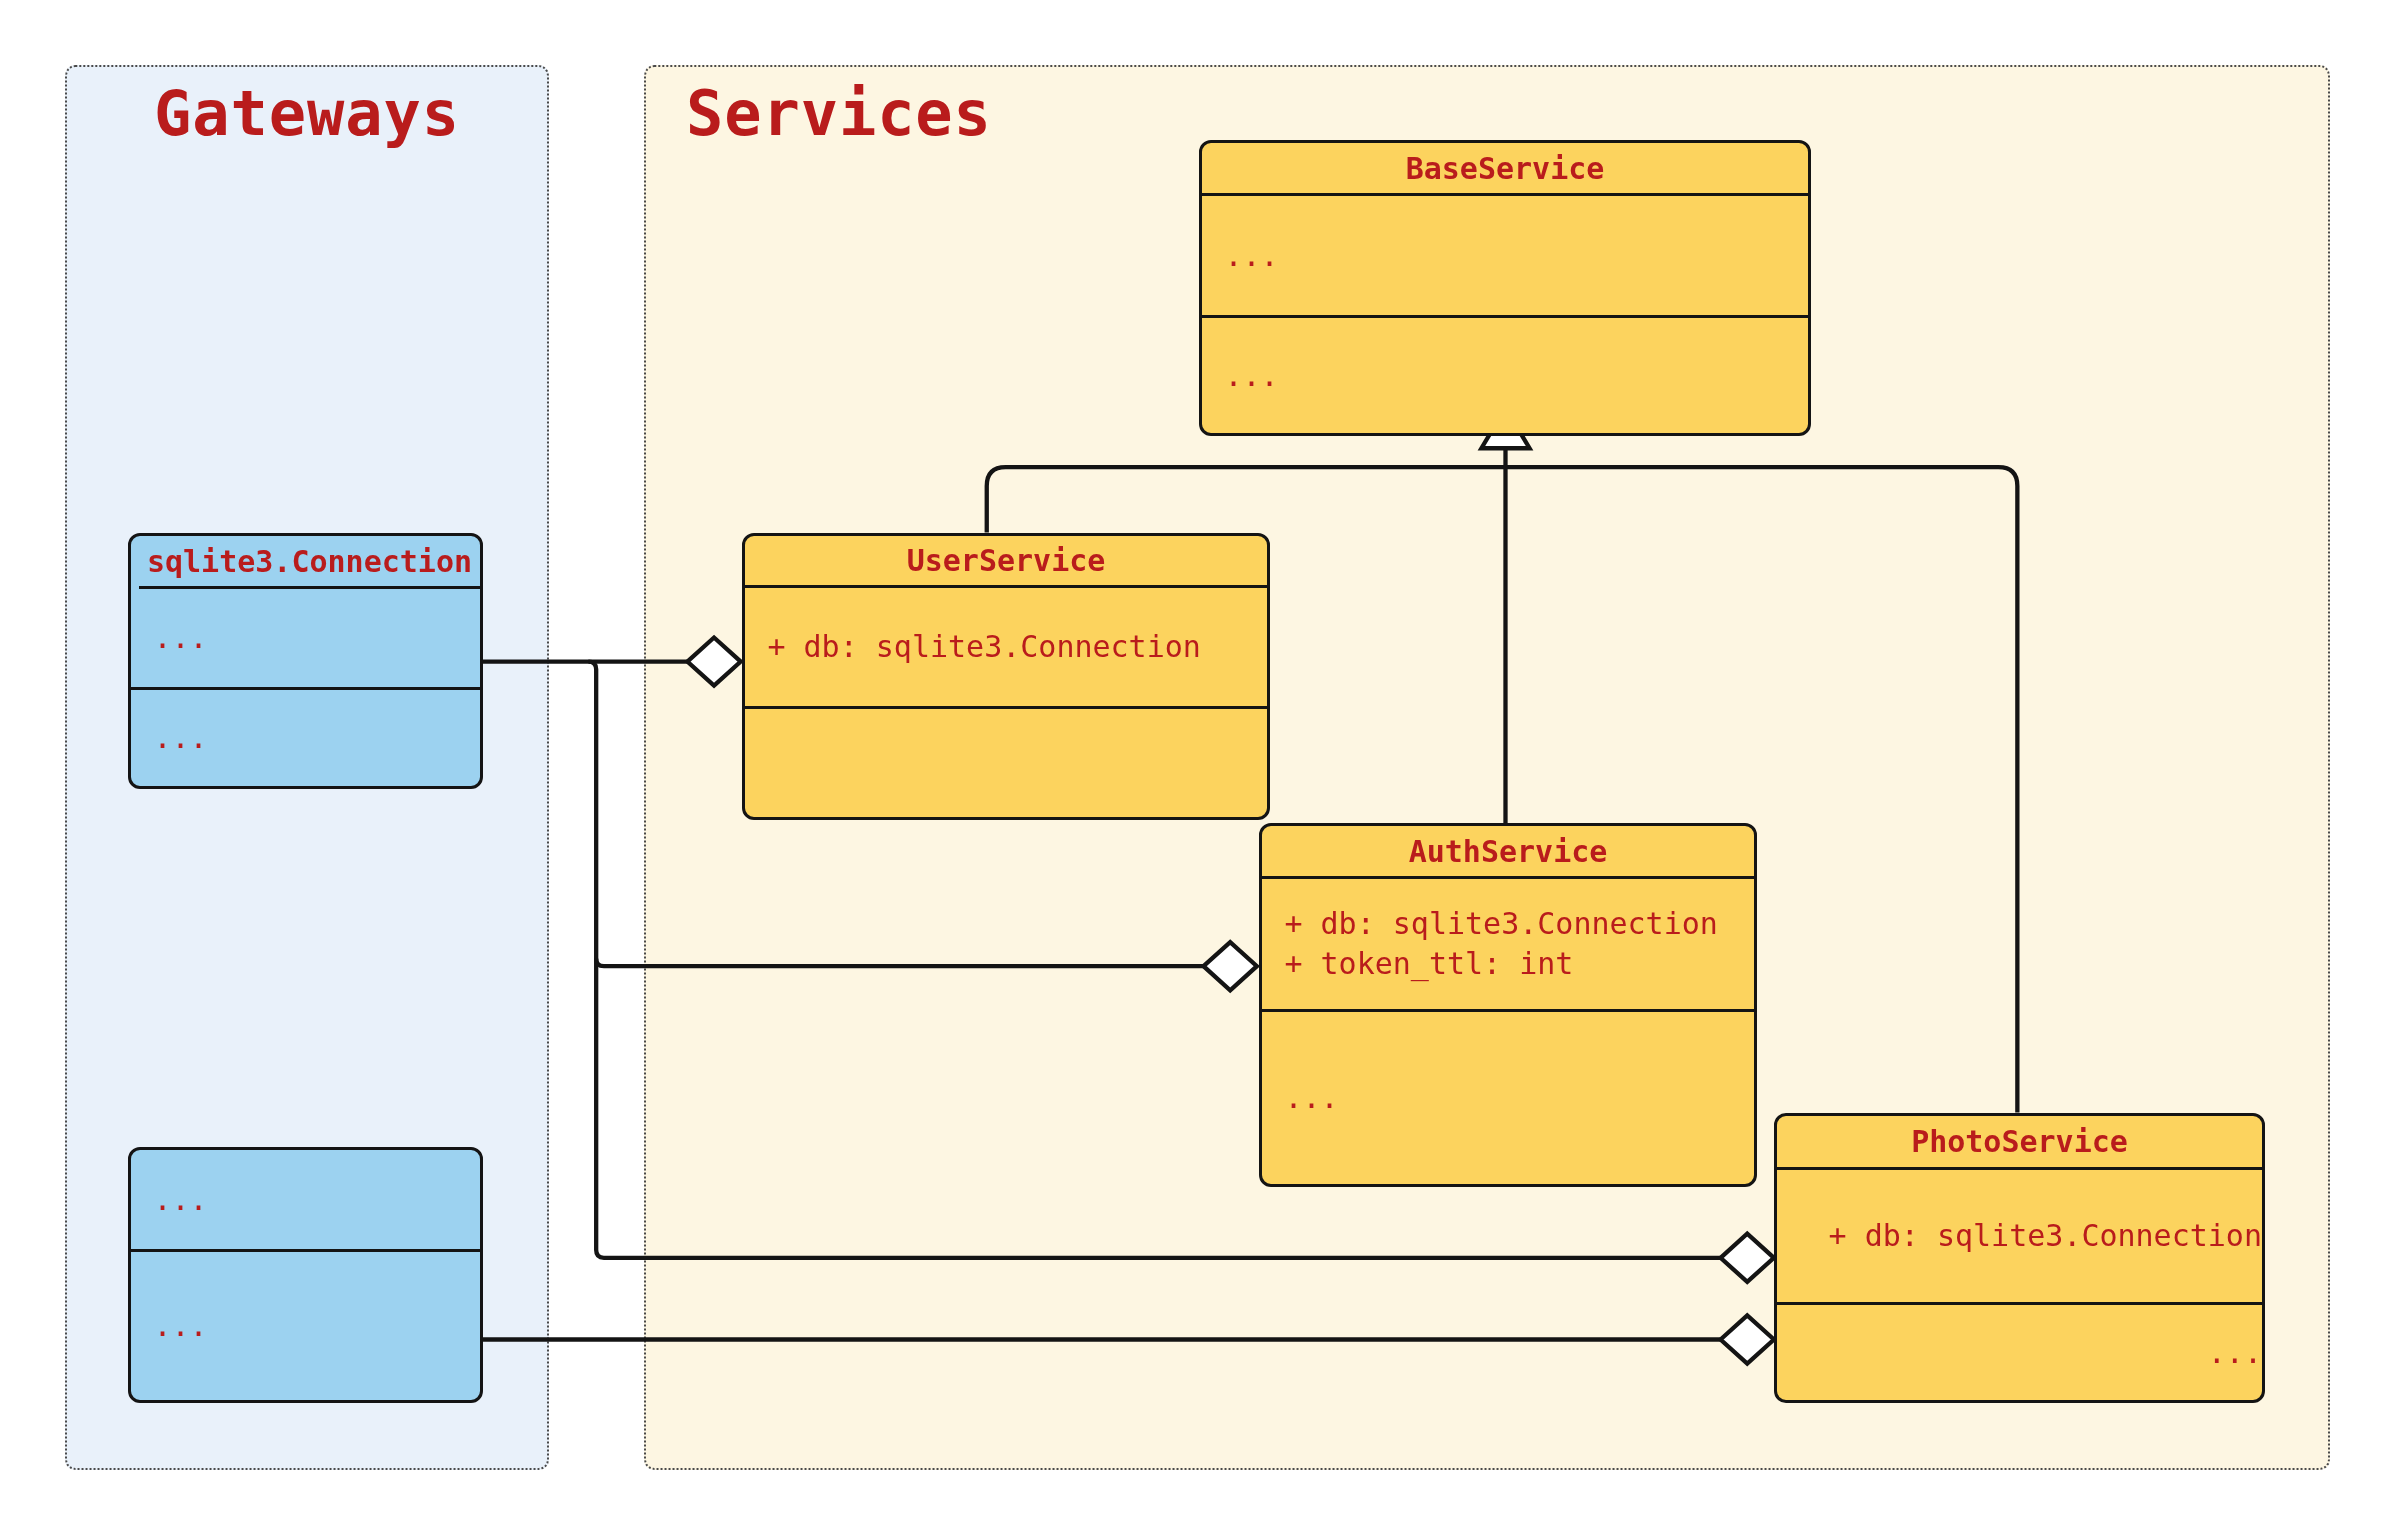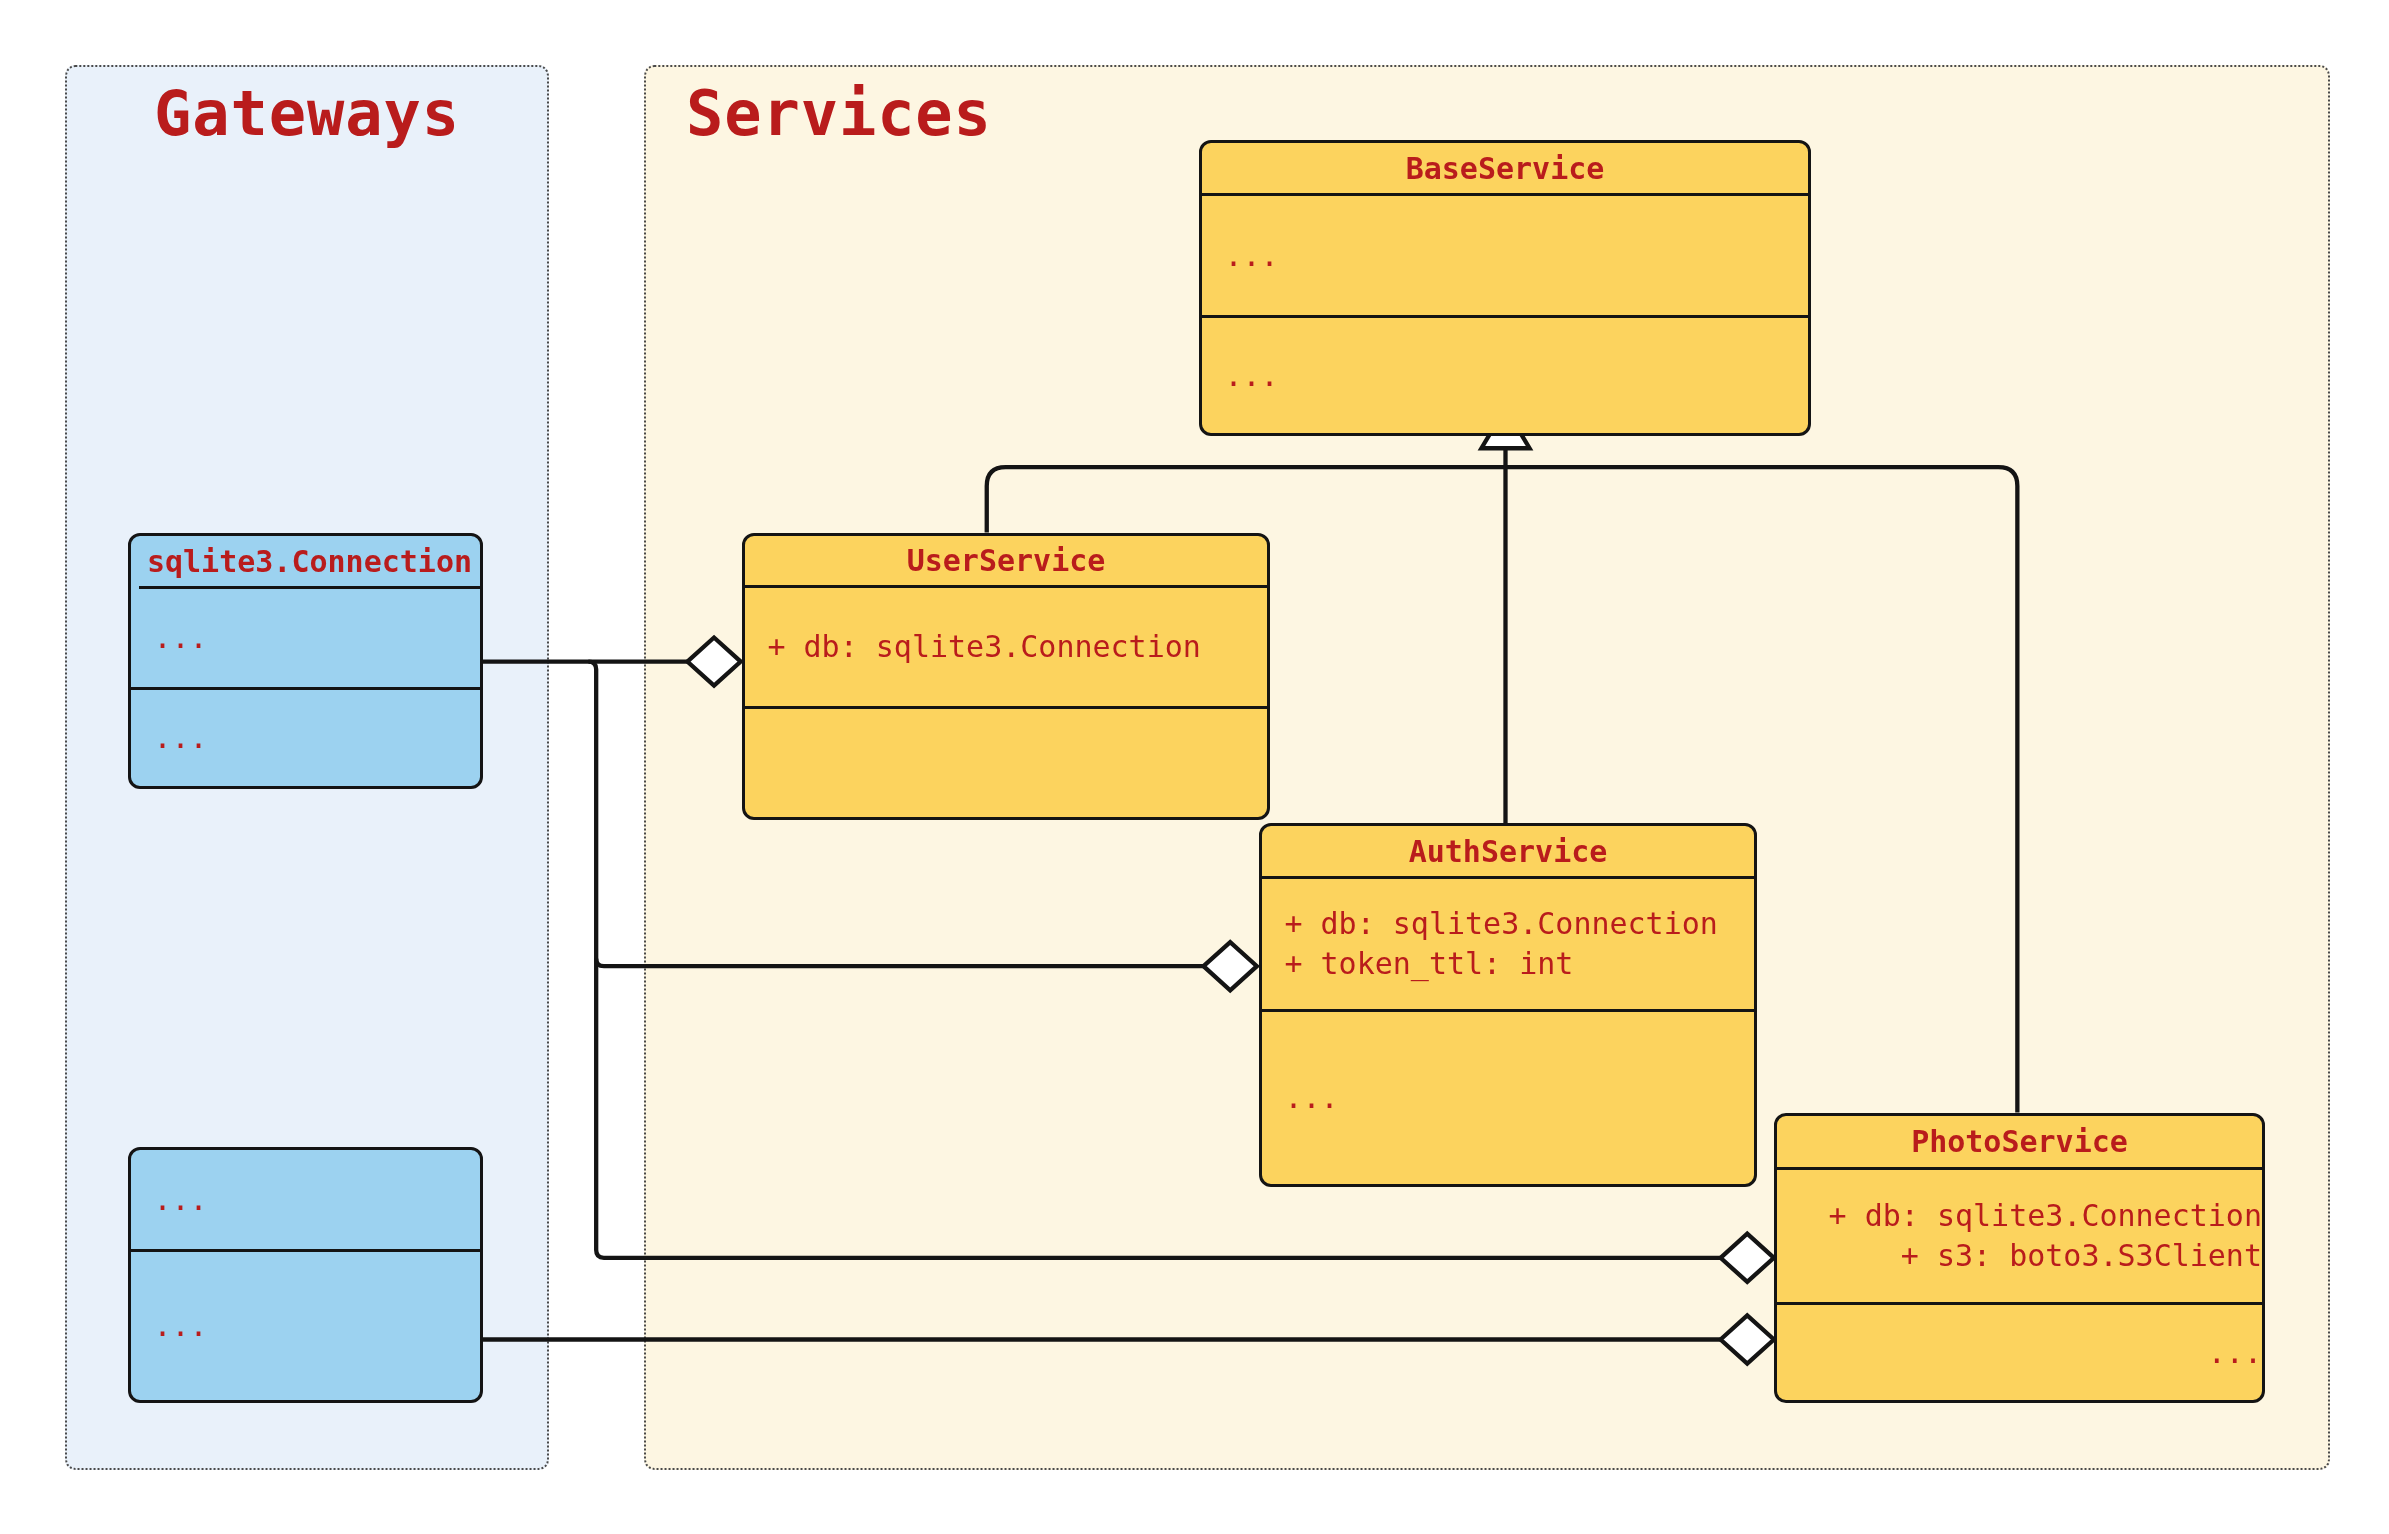--- a/index.html
+++ b/index.html
@@ -100,21 +100,20 @@
     </div>
     <div class="uml-methods">
       <div class="uml-line">...</div>
     </div>
   </div>
 
   <div id="box-photo" class="uml-box fill-service">
     <div class="uml-header">PhotoService</div>
     <div class="uml-attrs">
       <div class="uml-line">+ db: sqlite3.Connection</div>
-      <div class="uml-line">+ s3: boto3.S3Client</div>
     </div>
     <div class="uml-methods">
       <div class="uml-line">...</div>
     </div>
   </div>
 
   <div id="box-sqlite" class="uml-box fill-gateway">
     <div class="uml-header">sqlite3.Connection</div>
     <div class="uml-attrs">
       <div class="uml-line">...</div>

